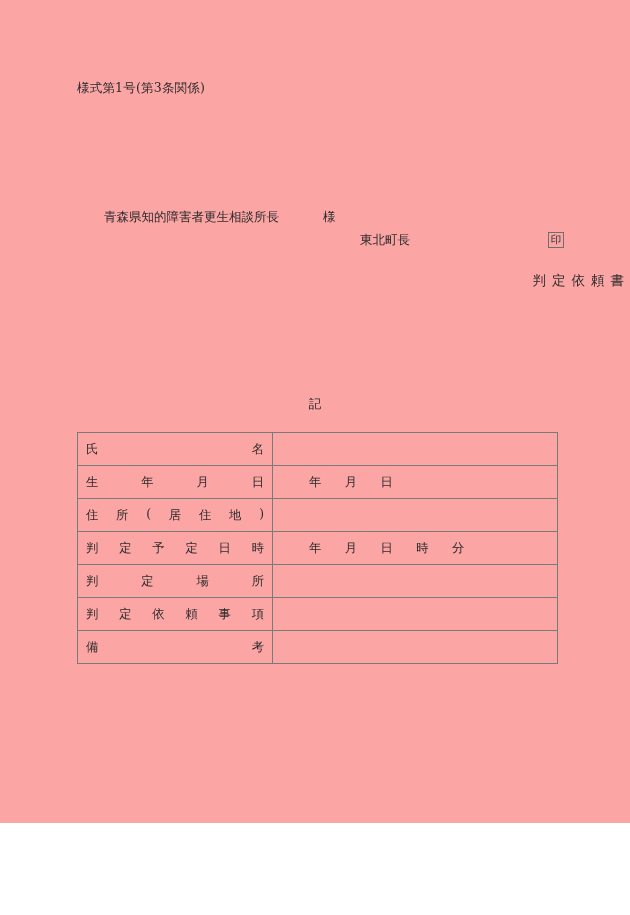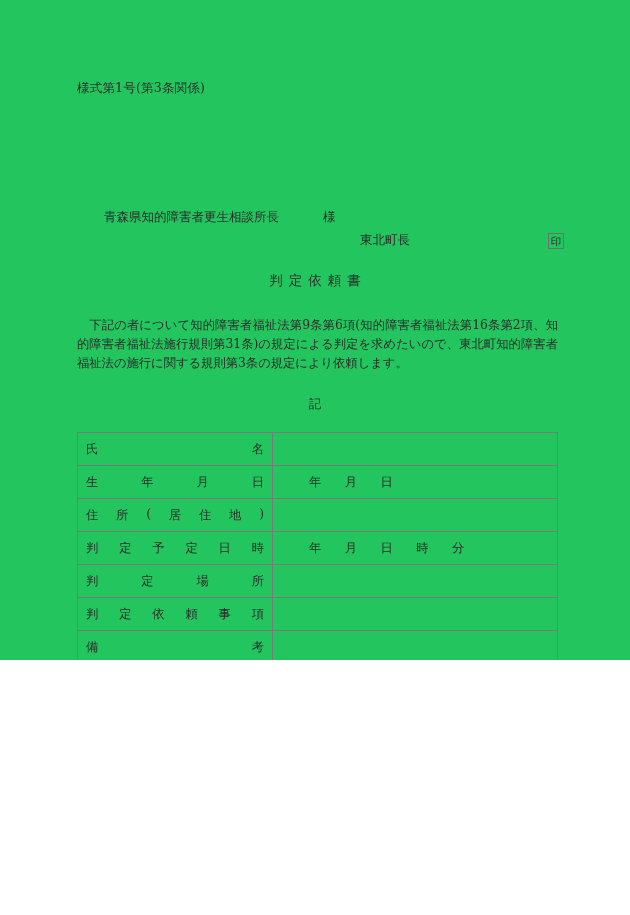--- a/index.html
+++ b/index.html
@@ -4,22 +4,22 @@
 <title>判定依頼書</title>
 <style>
   html, body {
     margin: 0;
     padding: 0;
     background: #ffffff;
   }
   .page {
     position: relative;
     width: 630px;
-    height: 660px;
-    background: #22c55e;
+    height: 823px;
+    background: #fca5a5;
     color: #2b2b2b;
     font-family: "DejaVu Serif", "Liberation Serif", serif;
     overflow: hidden;
     box-sizing: border-box;
   }
 
   
   .form-no {
     position: absolute;
     left: 77px;
@@ -51,22 +51,23 @@
     text-align: center;
   }
 
   
   .issuer {
     position: absolute;
     left: 360px;
     top: 232px;
     font-size: 12.5px;
     display: flex;
-    align-items: flex-end;
-    white-space: pre;
+    align-items: flex-start;
+    white-space: pre;
+    font-family: Liberation Mono, monospace;
   }
   .issuer-name { display: inline-block; }
   .seal-box {
     display: inline-flex;
     align-items: center;
     justify-content: center;
     width: 16px;
     height: 16px;
     border: 1px solid #6f6f6f;
     font-size: 10.5px;
@@ -74,21 +75,21 @@
     margin-left: 138px;
     box-sizing: border-box;
   }
 
   
   .doc-title {
     position: absolute;
     left: 0;
     top: 272px;
     width: 630px;
-    text-align: center;
+    text-align: right;
     font-size: 13.5px;
     letter-spacing: 6px;
     text-indent: 6px;
   }
 
   
   .body-text {
     position: absolute;
     left: 77px;
     top: 316px;
@@ -154,21 +155,20 @@
     <span>青森県知的障害者更生相談所長</span><span style="display:inline-block;width:44px;"></span><span>様</span>
   </div>
 
   <div class="issuer">
     <span class="issuer-name">東北町長</span>
     <span class="seal-box">印</span>
   </div>
 
   <div class="doc-title">判定依頼書</div>
 
-  <div class="body-text">下記の者について知的障害者福祉法第9条第6項(知的障害者福祉法第16条第2項、知的障害者福祉法施行規則第31条)の規定による判定を求めたいので、東北町知的障害者福祉法の施行に関する規則第3条の規定により依頼します。</div>
 
   <div class="ki-mark">記</div>
 
   <table class="form-table">
     <tbody>
         <tr>
           <td class="label">
             <span class="label-inner">
               <span>氏</span>
               <span>名</span>

